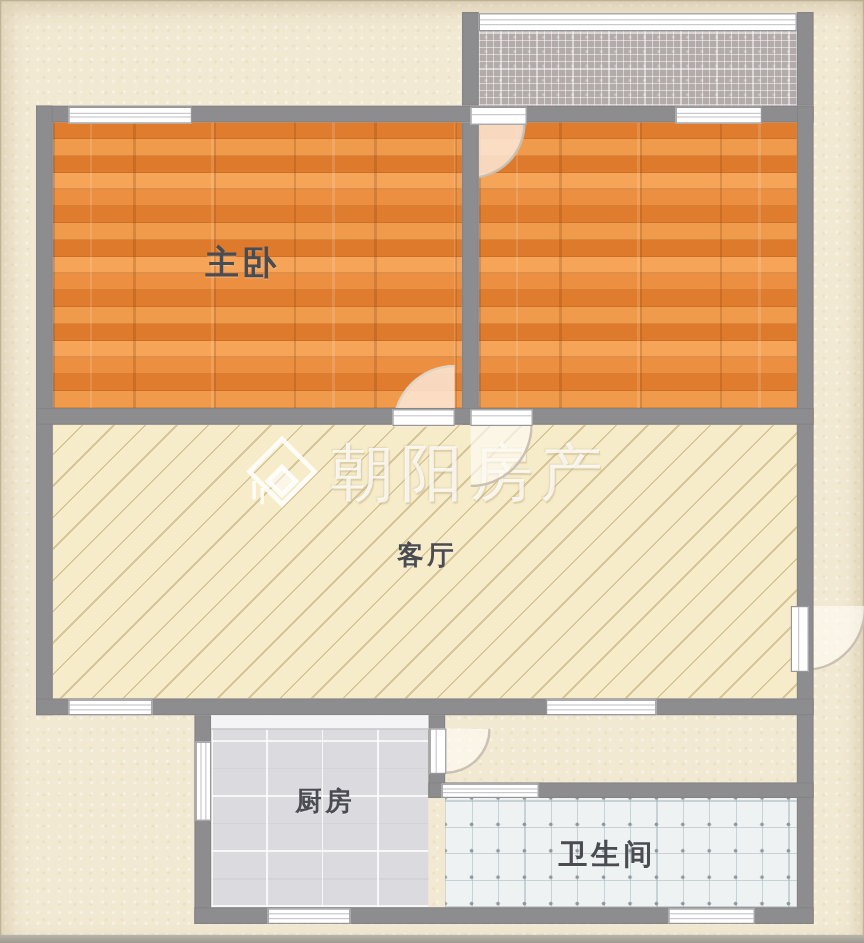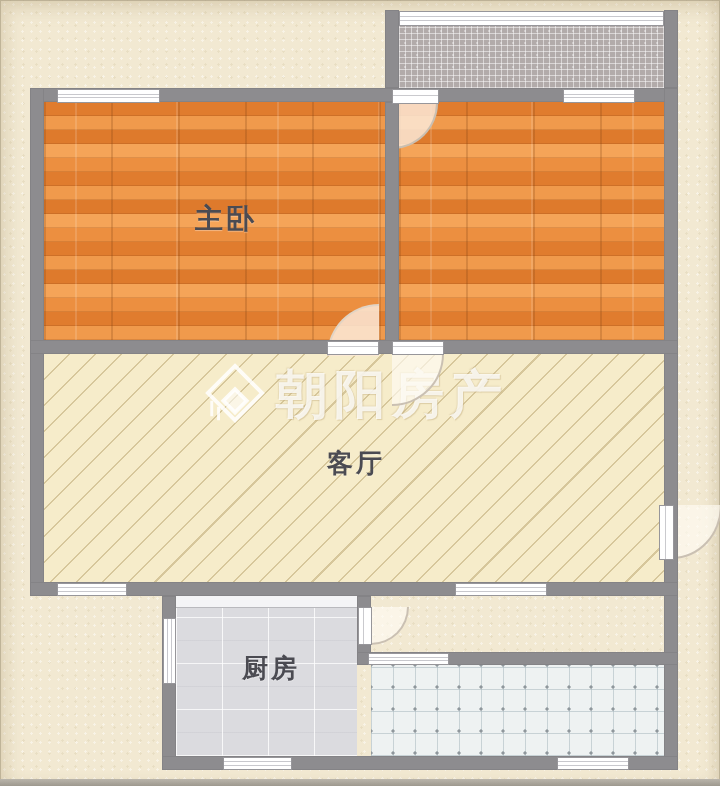--- a/index.html
+++ b/index.html
@@ -75,25 +75,25 @@
   .arc-tl{position:absolute;border-top-left-radius:100% 100%;
     border-top:2px solid rgba(225,212,196,.95);border-left:2px solid rgba(225,212,196,.95);}
   .arc-wood{background:rgba(252,233,215,0.85);}
   .arc-cream{background:rgba(255,252,244,0.65);}
 
   
   .room-label{position:absolute;transform:translate(-50%,-50%);
     color:#4b4b52;font-weight:700;letter-spacing:3px;white-space:nowrap;
     text-shadow:0 1px 1px rgba(255,255,255,0.35);}
   .lbl-lg{font-size:28px;}
-  .lbl-md{font-size:26px;font-family:Liberation Mono, monospace;}
+  .lbl-md{font-size:22px;font-family:Liberation Mono, monospace;}
   .lbl-sm{font-size:24px;}
   .watermark{position:absolute;left:204px;top:360px;width:320px;height:70px;
     display:flex;align-items:center;gap:10px;pointer-events:none;}
-  .wm-text{font-size:52px;font-weight:700;letter-spacing:6px;white-space:nowrap;
+  .wm-text{font-size:52px;font-weight:400;letter-spacing:6px;white-space:nowrap;
     color:rgba(255,255,255,0.78);
     text-shadow:1px 1px 1px rgba(200,180,135,0.55), -1px -1px 1px rgba(200,180,135,0.30);}
   .bottom-edge{position:absolute;left:0;top:779px;width:720px;height:7px;
     background:linear-gradient(#bab5ab,#9d988e);}
   .kitchen-opening{position:absolute;background:#f4f4f6;border-bottom:1px solid #b9b9bd;}
 </style>
 </head>
 <body>
 
 <div class="canvas">
@@ -145,18 +145,19 @@
   <div class="win-h" style="left:368px;top:653px;width:79px;height:10px;"></div>
   <div class="win-h" style="left:557px;top:757px;width:70px;height:11px;"></div>
   <div class="kitchen-opening" style="left:176px;top:596px;width:181px;height:11px;"></div>
 
   <div class="leaf-h" style="left:327px;top:341px;width:50px;height:12px;"></div>
   <div class="leaf-h" style="left:392px;top:89px;width:45px;height:13px;"></div>
   <div class="leaf-h" style="left:392px;top:341px;width:50px;height:12px;"></div>
   <div class="leaf-v" style="left:659px;top:505px;width:13px;height:53px;"></div>
   <div class="leaf-v" style="left:358px;top:607px;width:12px;height:36px;"></div>
 
-  <div class="room-label lbl-lg" style="left:226px;top:219px;">主卧</div>
+  <div class="room-label lbl-lg" style="left:202px;top:219px;">主卧</div>
   <div class="room-label lbl-md" style="left:356px;top:463px;">客厅</div>
   <div class="room-label lbl-md" style="left:271px;top:668px;">厨房</div>
+  <div class="room-label lbl-sm" style="left:506px;top:712px;">卫生间</div>
 
   <div class="bottom-edge"></div>
 </div>
 
 </body></html>

